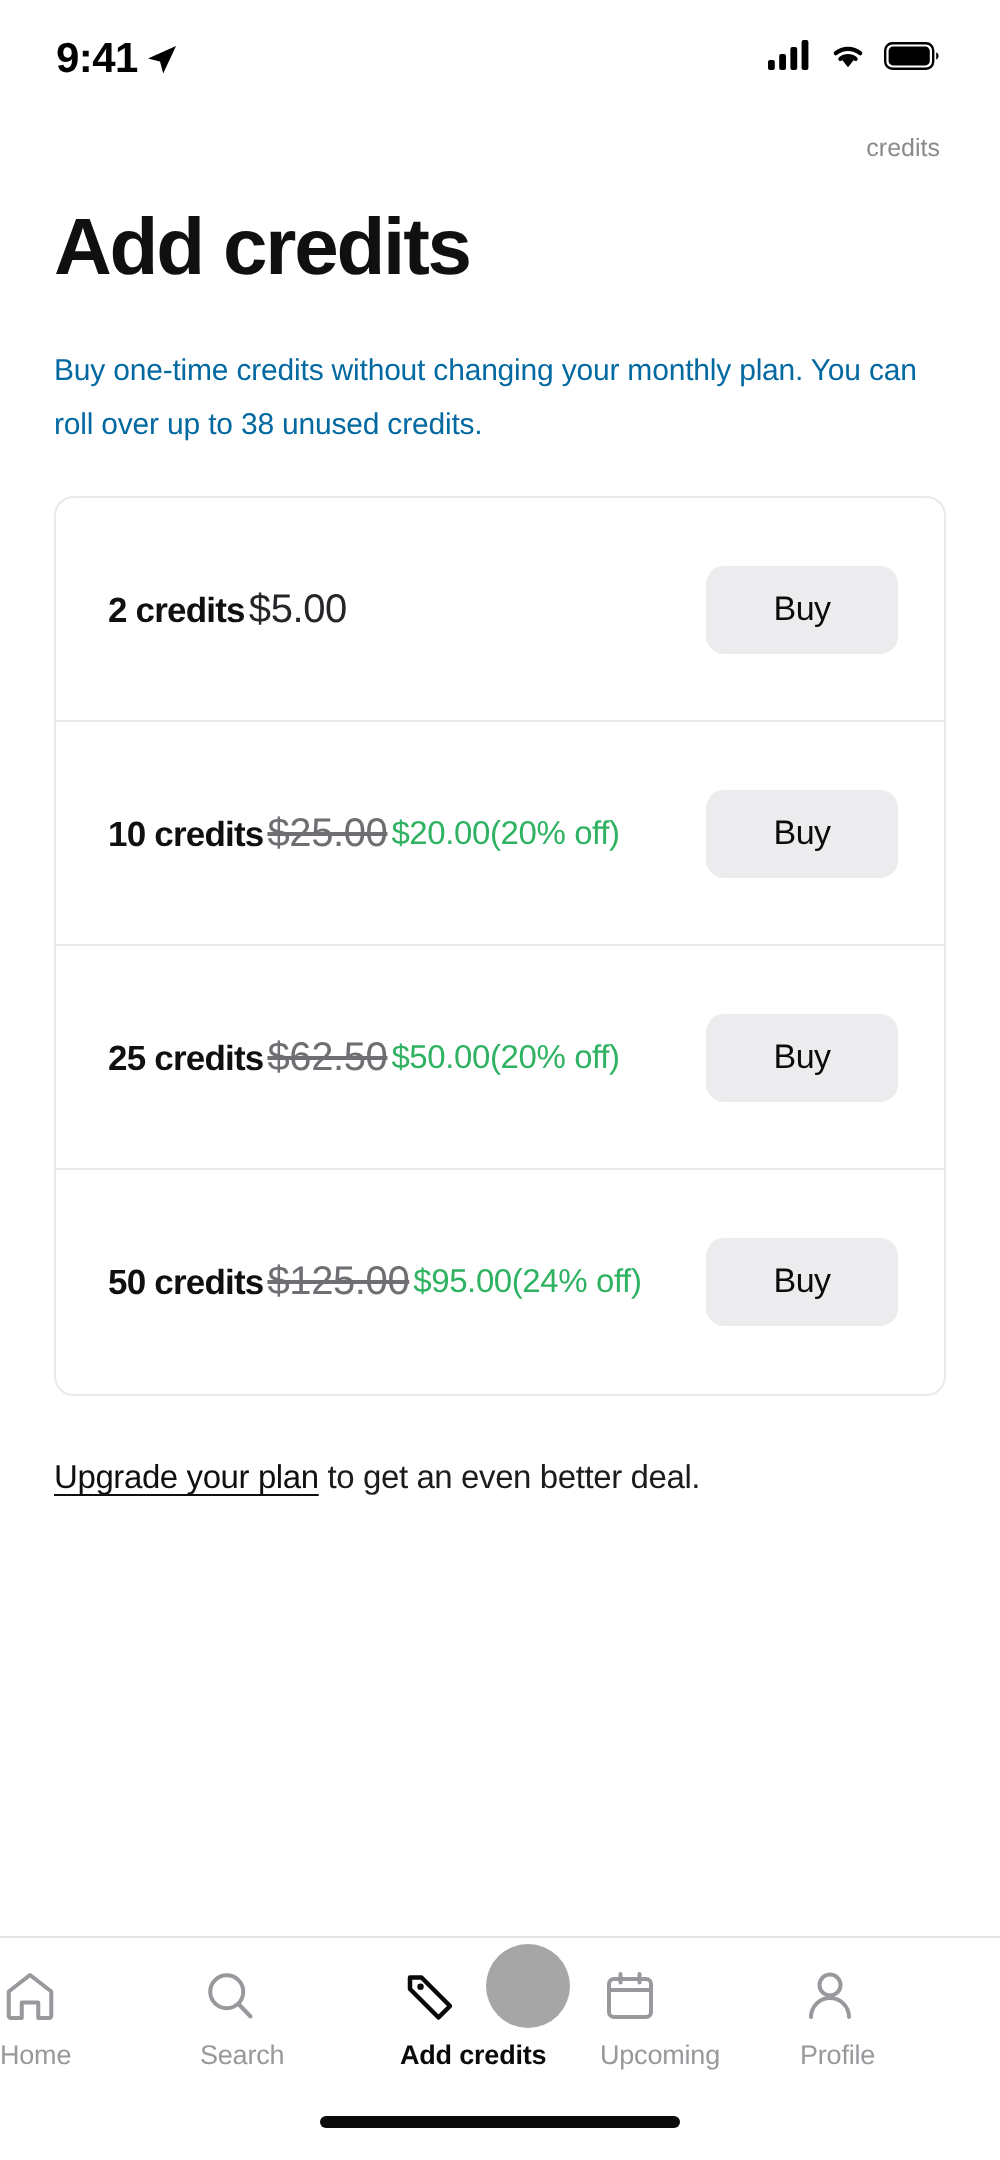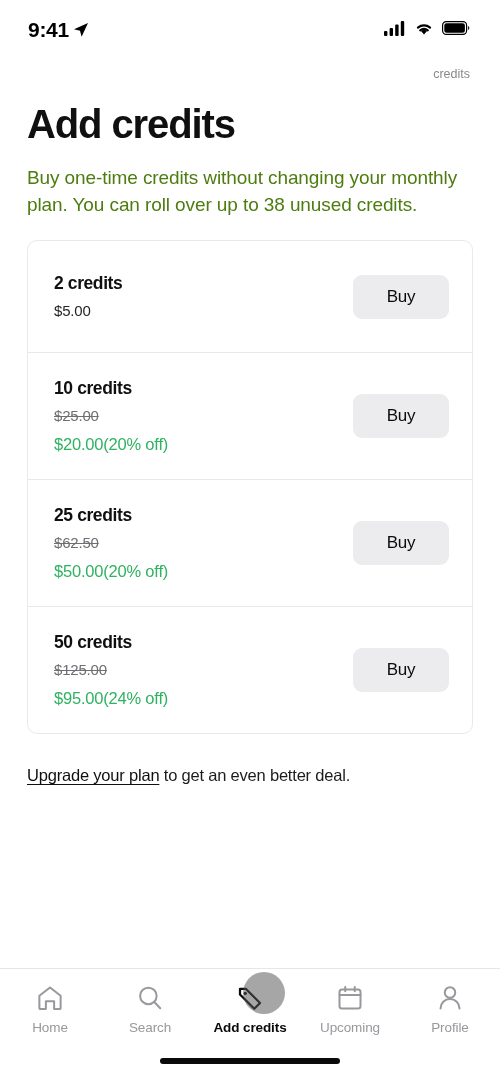--- a/index.html
+++ b/index.html
@@ -29,46 +29,46 @@
   .credits-count { font-size:17px; font-weight:bold; color:#111; line-height:20px; letter-spacing:-0.2px; }
   .credits-label { font-size:12.5px; color:#8a8a8e; line-height:16px;padding-left:32px; }
 
   
   .content { padding:0 27px; }
   .page-title {
     font-size:40px; font-weight:bold; color:#101010;
     letter-spacing:-1.1px; line-height:48px; margin-top:18px;
   }
   .page-sub {
-    font-size:19px; color:#4d7c0f; line-height:27px;
-    margin-top:16px; letter-spacing:-0.1px; max-width:445px;
+    font-size:15px; color:#0369a1; line-height:27px;
+    margin-top:24px; letter-spacing:-0.1px; max-width:445px;
   }
 
   
   .offers-card {
     margin-top:22px;
     border:1px solid #e9e9ec;
     border-radius:10px;
     overflow:hidden;
     background:#fff;
   }
   .offer-row {
     display:flex; align-items:center; justify-content:space-between;
     padding:22px 23px 22px 26px;
     border-bottom:1px solid #e9e9ec;
     min-height:112px;
   }
   .offer-row:last-child { border-bottom:none; }
-  .offer-info { display:flex; flex-direction:column; gap:2px; }
+  .offer-info { display:flex; flex-direction:row; gap:2px; }
   .offer-name {
     font-size:17.5px; font-weight:bold; color:#101010;
     letter-spacing:-0.4px; line-height:26px;
   }
   .offer-base {
-    font-size:15px; color:#26262a; line-height:26px; letter-spacing:-0.2px;
+    font-size:20px; color:#26262a; line-height:26px; letter-spacing:-0.2px;
   }
   .offer-base.struck { color:#6e6e73; text-decoration:line-through; }
   .offer-discount {
     font-size:16.5px; color:#2fb261; line-height:26px; letter-spacing:-0.2px;
   }
   .buy-btn {
     background:#ececee; border:none; border-radius:9px;
     padding:12px 18px; font-size:17px; color:#0b0b0c;
     font-family:"Liberation Sans", sans-serif;
     letter-spacing:-0.3px; cursor:pointer; min-width:96px;
@@ -81,21 +81,21 @@
   }
   .upgrade-link { color:#101010; text-decoration:underline; text-underline-offset:3px; cursor:pointer; }
 
   
   .tabbar {
     position:absolute; left:0; bottom:0; width:500px; height:112px;
     border-top:1px solid #e6e6e9; background:#fff;
     display:flex; align-items:flex-start; padding-top:14px;
   }
   .tab {
-    flex:1; display:flex; flex-direction:column; align-items:center; gap:7px;
+    flex:1; display:flex; flex-direction:column; align-items:flex-start; gap:7px;
     cursor:pointer;
   }
   .tab-icon { height:30px; display:flex; align-items:center; justify-content:center; }
   .tab-label { font-size:13.5px; color:#98989d; letter-spacing:-0.1px; }
   .tab.active .tab-label { color:#0a0a0a; font-weight:bold; }
 
   .cursor-dot {
     position:absolute; left:243px; top:972px;
     width:42px; height:42px; border-radius:50%;
     background:rgba(85,85,85,0.52);

